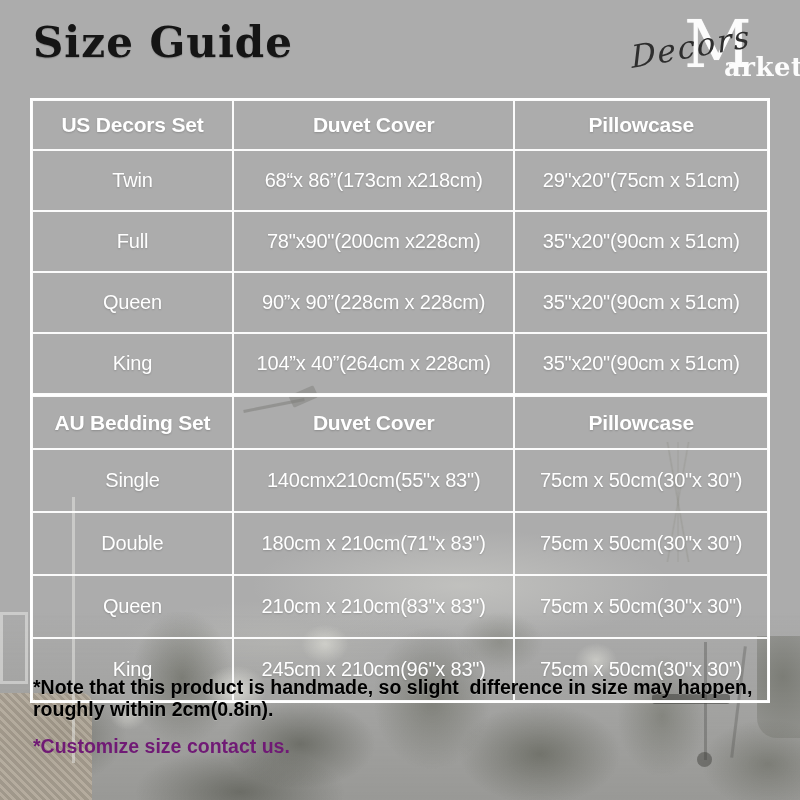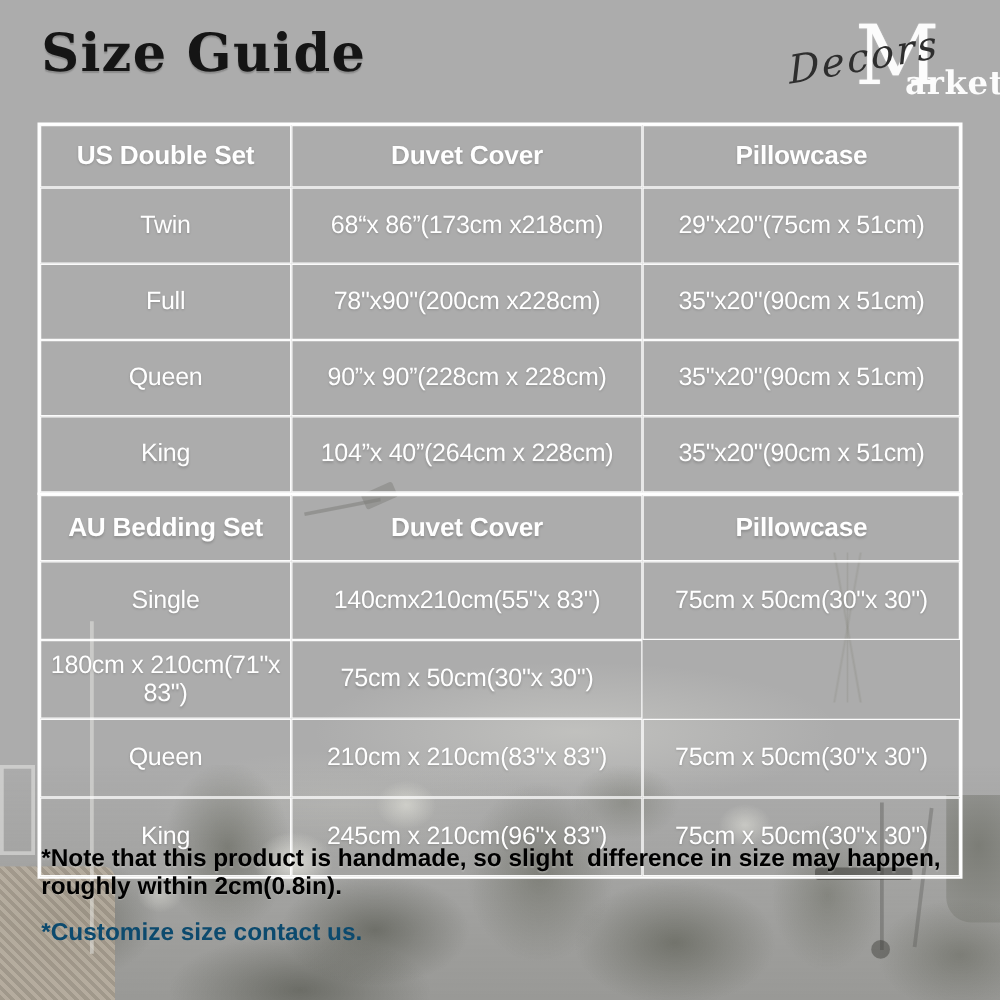--- a/index.html
+++ b/index.html
@@ -100,21 +100,21 @@
     color:#fff; text-align:center;
     letter-spacing:-0.2px;
     text-shadow:0 1px 2px rgba(0,0,0,0.18);
   }
   .hcell { font-weight:700; font-size:21px; }
   .dcell { font-size:20px; }
 
   
   .notes { position:absolute; left:33px; top:676px; width:745px; color:#000000; font-weight:700; font-size:19.5px; line-height:1.13; text-shadow:0 1px 1px rgba(255,255,255,0.2); }
   .note-line { white-space:pre; }
-  .note2 { position:absolute; left:33px; top:735px; color:#0c4a6e; font-weight:700; font-size:19.5px; }
+  .note2 { position:absolute; left:33px; top:735px; color:#701a75; font-weight:700; font-size:19.5px; }
 </style>
 </head>
 <body>
 
 <div class="canvas">
 
   <div class="decor bed-highlight"></div>
   <div class="decor floral-strip"></div>
   <div class="decor basket"></div>
   <div class="decor picture-frame"></div>
@@ -131,21 +131,21 @@
   <div class="page-title">Size Guide</div>
 
   <div class="logo">
     <span class="logo-m">M</span>
     <span class="logo-arket">arket</span>
     <span class="logo-script">Decors</span>
   </div>
 
   <div class="size-table t1">
     <div class="trow hrow">
-      <div class="tcell hcell">US Double Set</div>
+      <div class="tcell hcell">US Decors Set</div>
       <div class="tcell hcell">Duvet Cover</div>
       <div class="tcell hcell">Pillowcase</div>
     </div>
     <div class="trow drow">
       <div class="tcell dcell">Twin</div>
       <div class="tcell dcell">68“x 86”(173cm x218cm)</div>
       <div class="tcell dcell">29"x20"(75cm x 51cm)</div>
     </div>
     <div class="trow drow">
       <div class="tcell dcell">Full</div>
@@ -169,20 +169,21 @@
       <div class="tcell hcell">AU Bedding Set</div>
       <div class="tcell hcell">Duvet Cover</div>
       <div class="tcell hcell">Pillowcase</div>
     </div>
     <div class="trow drow">
       <div class="tcell dcell">Single</div>
       <div class="tcell dcell">140cmx210cm(55"x 83")</div>
       <div class="tcell dcell">75cm x 50cm(30"x 30")</div>
     </div>
     <div class="trow drow">
+      <div class="tcell dcell">Double</div>
       <div class="tcell dcell">180cm x 210cm(71"x 83")</div>
       <div class="tcell dcell">75cm x 50cm(30"x 30")</div>
     </div>
     <div class="trow drow">
       <div class="tcell dcell">Queen</div>
       <div class="tcell dcell">210cm x 210cm(83"x 83")</div>
       <div class="tcell dcell">75cm x 50cm(30"x 30")</div>
     </div>
     <div class="trow drow">
       <div class="tcell dcell">King</div>

